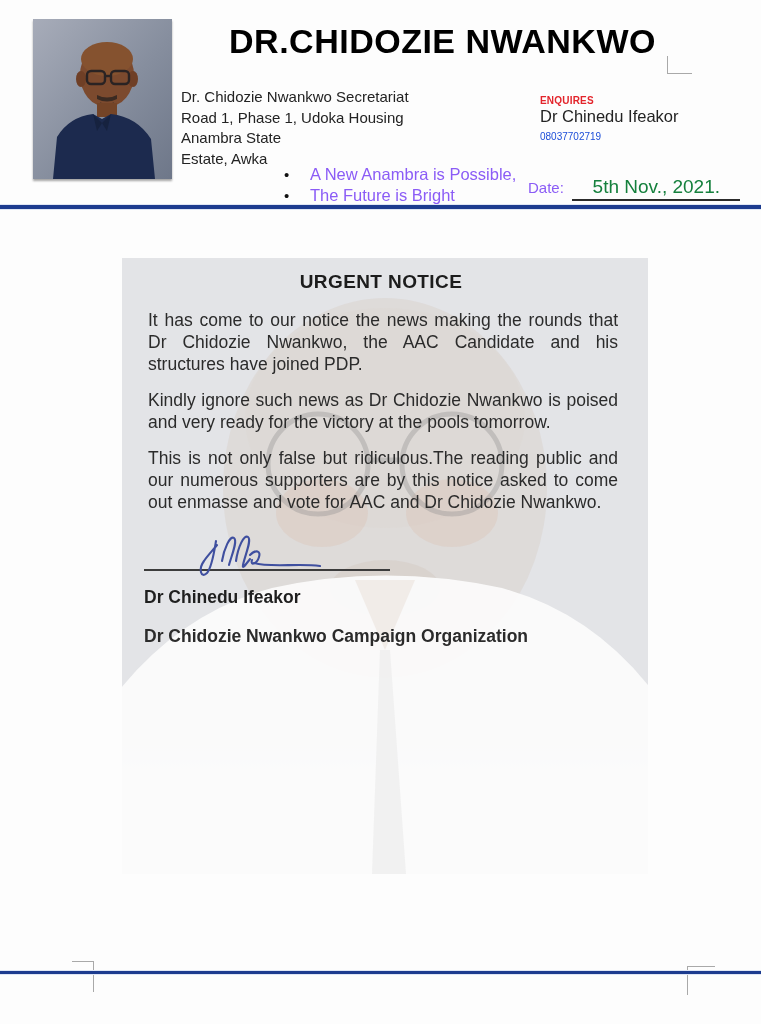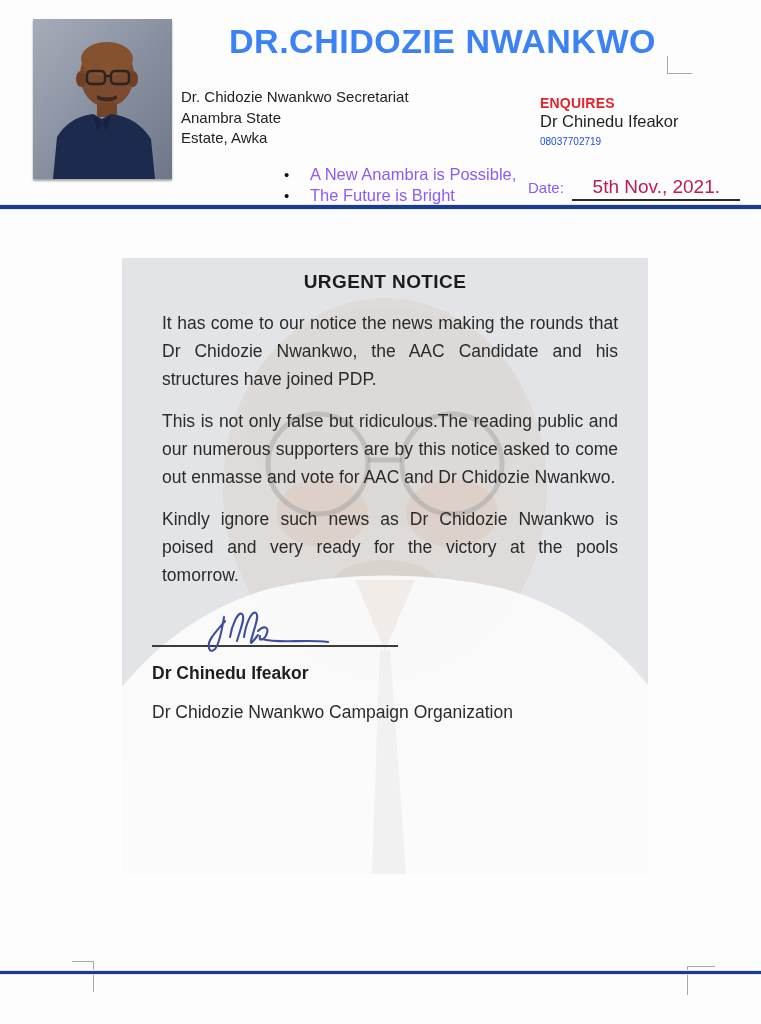--- a/index.html
+++ b/index.html
@@ -9,42 +9,42 @@
     font-family:"Liberation Sans", sans-serif;color:#2d2d2d;
   }
   
   .photo{
     position:absolute;left:33px;top:19px;width:139px;height:160px;
     box-shadow:0 2px 2px rgba(0,0,0,.35);overflow:hidden;background:#8b93a2;
   }
   .photo svg{display:block;width:100%;height:100%;}
   .org-title{
     position:absolute;left:185px;top:22px;width:515px;text-align:center;
-    font-size:34px;font-weight:800;letter-spacing:.5px;color:#3b82f6;white-space:nowrap;
+    font-size:34px;font-weight:800;letter-spacing:.5px;color:#000000;white-space:nowrap;
   }
   .org-subtitle{
     position:absolute;left:185px;top:60px;width:515px;text-align:center;
     font-size:22px;font-weight:700;letter-spacing:.3px;color:#171717;white-space:nowrap;
   }
   .address{position:absolute;left:181px;top:87px;width:230px;}
   .label-red{font-size:13px;font-weight:700;color:#e3242b;letter-spacing:.2px;}
   .address .line{font-size:15px;line-height:20.5px;color:#232323;}
   .enquiries{position:absolute;left:540px;top:95px;width:200px;}
-  .enquiries .label-red{font-size:14px;}
+  .enquiries .label-red{font-size:10px;}
   .enq-name{font-size:16.5px;line-height:21px;color:#232323;}
   .enq-phone{font-size:10px;line-height:20px;color:#1d4ed8;}
   .slogans{position:absolute;left:284px;top:164px;}
   .slogan-row{display:flex;align-items:center;height:21px;}
   .bullet{width:26px;color:#111;font-size:15px;line-height:21px;}
   .slogan-text{font-size:16.5px;color:#8b5cf6;}
   .date-row{position:absolute;left:528px;top:176px;white-space:nowrap;}
   .date-label{font-size:15px;color:#8b5cf6;}
   .date-line{
     display:inline-block;width:168px;margin-left:4px;text-align:center;
-    border-bottom:2px solid #2b2b2b;font-size:19px;color:#be185d;padding:0 0 1px 0;
+    border-bottom:2px solid #2b2b2b;font-size:19px;color:#15803d;padding:0 0 1px 0;
   }
   .corner{position:absolute;}
   .corner.c-title{left:667px;top:56px;width:24px;height:17px;
     border-left:1.5px solid #a9a9a9;border-bottom:1.5px solid #a9a9a9;}
   .corner.c-bl{left:72px;top:961px;width:21px;height:30px;
     border-top:1.5px solid #a9a9a9;border-right:1.5px solid #a9a9a9;}
   .corner.c-br{left:687px;top:966px;width:27px;height:28px;
     border-top:1.5px solid #a9a9a9;border-left:1.5px solid #a9a9a9;}
   .rule{
     position:absolute;left:0;width:761px;height:6px;
@@ -52,33 +52,33 @@
   }
   .rule.top{top:204px;}
   .rule.bottom{top:970px;height:5px;
     background:linear-gradient(to bottom,#dfe6f4 0 1px,#1d3c8f 1px 4px,#dfe6f4 4px 5px);}
   
   .panel{
     position:absolute;left:122px;top:258px;width:526px;height:616px;overflow:hidden;
     background:linear-gradient(to bottom,#e3e4e7 0%,#e3e4e7 72%,rgba(227,228,231,0) 98%);
   }
   .watermark{position:absolute;inset:0;pointer-events:none;}
-  .panel-content{position:relative;z-index:1;padding:13px 30px 0 30px;}
+  .panel-content{position:relative;z-index:1;padding:13px 30px 0 22px;}
   .notice-heading{
     margin:0 0 16px 0;text-align:center;font-size:19px;font-weight:700;
     letter-spacing:.4px;color:#1c1c1c;
   }
   .panel-content p{
-    margin:0 0 14px 10px;font-size:17.5px;line-height:28px;text-align:justify;color:#2b2b2b;
+    margin:0 0 14px 4px;font-size:17.5px;line-height:22px;text-align:justify;color:#2b2b2b;
   }
   .sig-block{margin-top:4px;}
   .sig-ink{display:block;margin-left:42px;width:170px;height:50px;}
   .sig-line{width:246px;border-bottom:2px solid #3c3c3c;margin-top:-8px;}
   .sig-name{margin-top:16px;font-size:17.5px;font-weight:700;color:#1f1f1f;}
-  .sig-org{margin-top:18px;font-size:17.5px;color:#2b2b2b;}
+  .sig-org{margin-top:18px;font-size:17.5px;color:#2b2b2b;font-weight:bold;}
 </style>
 </head>
 <body>
 
 <div class="page">
 
   <div class="photo">
     <svg viewBox="0 0 139 160">
       <defs>
         <linearGradient id="bgGrad" x1="0" y1="0" x2="1" y2="1">
@@ -106,20 +106,21 @@
 
       <path d="M20 160 L24 118 Q36 98 60 95 L69 100 L78 95 Q104 98 118 120 L122 160 Z" fill="#1c2a4e"></path>
       <path d="M60 95 L69 104 L78 95 L74 112 L69 104 L64 112 Z" fill="#16223f"></path>
     </svg>
   </div>
 
   <div class="org-title">DR.CHIDOZIE NWANKWO</div>
 
   <div class="address">
     <div class="line">Dr. Chidozie Nwankwo Secretariat</div>
+    <div class="line">Road 1, Phase 1, Udoka Housing</div>
     <div class="line">Anambra State</div>
     <div class="line">Estate, Awka</div>
   </div>
 
   <div class="enquiries">
     <div class="label-red">ENQUIRES</div>
     <div class="enq-name">Dr Chinedu Ifeakor</div>
     <div class="enq-phone">08037702719</div>
   </div>
 
@@ -161,22 +162,22 @@
       <ellipse cx="263" cy="330" rx="55" ry="28" fill="#cdbfb5" opacity="0.30"></ellipse>
 
       <path d="M-30 616 L-30 470 Q40 360 150 330 Q263 305 380 330 Q490 360 556 470 L556 616 Z" fill="#fbfbfb" opacity="0.95"></path>
       <path d="M233 322 L263 392 L293 322 Z" fill="#efe9e4" opacity="0.8"></path>
       <path d="M258 392 L250 616 L284 616 L268 392 Z" fill="#ececec" opacity="0.7"></path>
     </svg>
 
     <div class="panel-content">
       <h2 class="notice-heading">URGENT NOTICE</h2>
       <p>It has come to our notice the news making the rounds that Dr Chidozie Nwankwo, the AAC Candidate and his structures have joined PDP.</p>
+      <p>Kindly ignore such news as Dr Chidozie Nwankwo is poised and very ready for the victory at the pools tomorrow.</p>
       <p>This is not only false but ridiculous.The reading public and our numerous supporters are by this notice asked to come out enmasse and vote for AAC and Dr Chidozie Nwankwo.</p>
-      <p>Kindly ignore such news as Dr Chidozie Nwankwo is poised and very ready for the victory at the pools tomorrow.</p>
 
       <div class="sig-block">
         <svg class="sig-ink" viewBox="0 0 170 50">
           <g fill="none" stroke="#3f4f9f" stroke-width="2.1" stroke-linecap="round">
             <path d="M30 14 C28 26 26 40 21 46 C15 52 12 42 18 34 C22 28 28 22 31 18"></path>
             <path d="M36 34 C38 22 44 8 48 11 C52 14 45 30 43 38"></path>
             <path d="M50 34 C52 20 58 7 62 10 C66 13 59 28 57 38 C56 43 60 37 64 32"></path>
             <path d="M64 28 C70 22 75 24 73 30 C71 37 64 39 66 33"></path>
             <path d="M68 36 C84 41 112 36 134 39"></path>
           </g>

